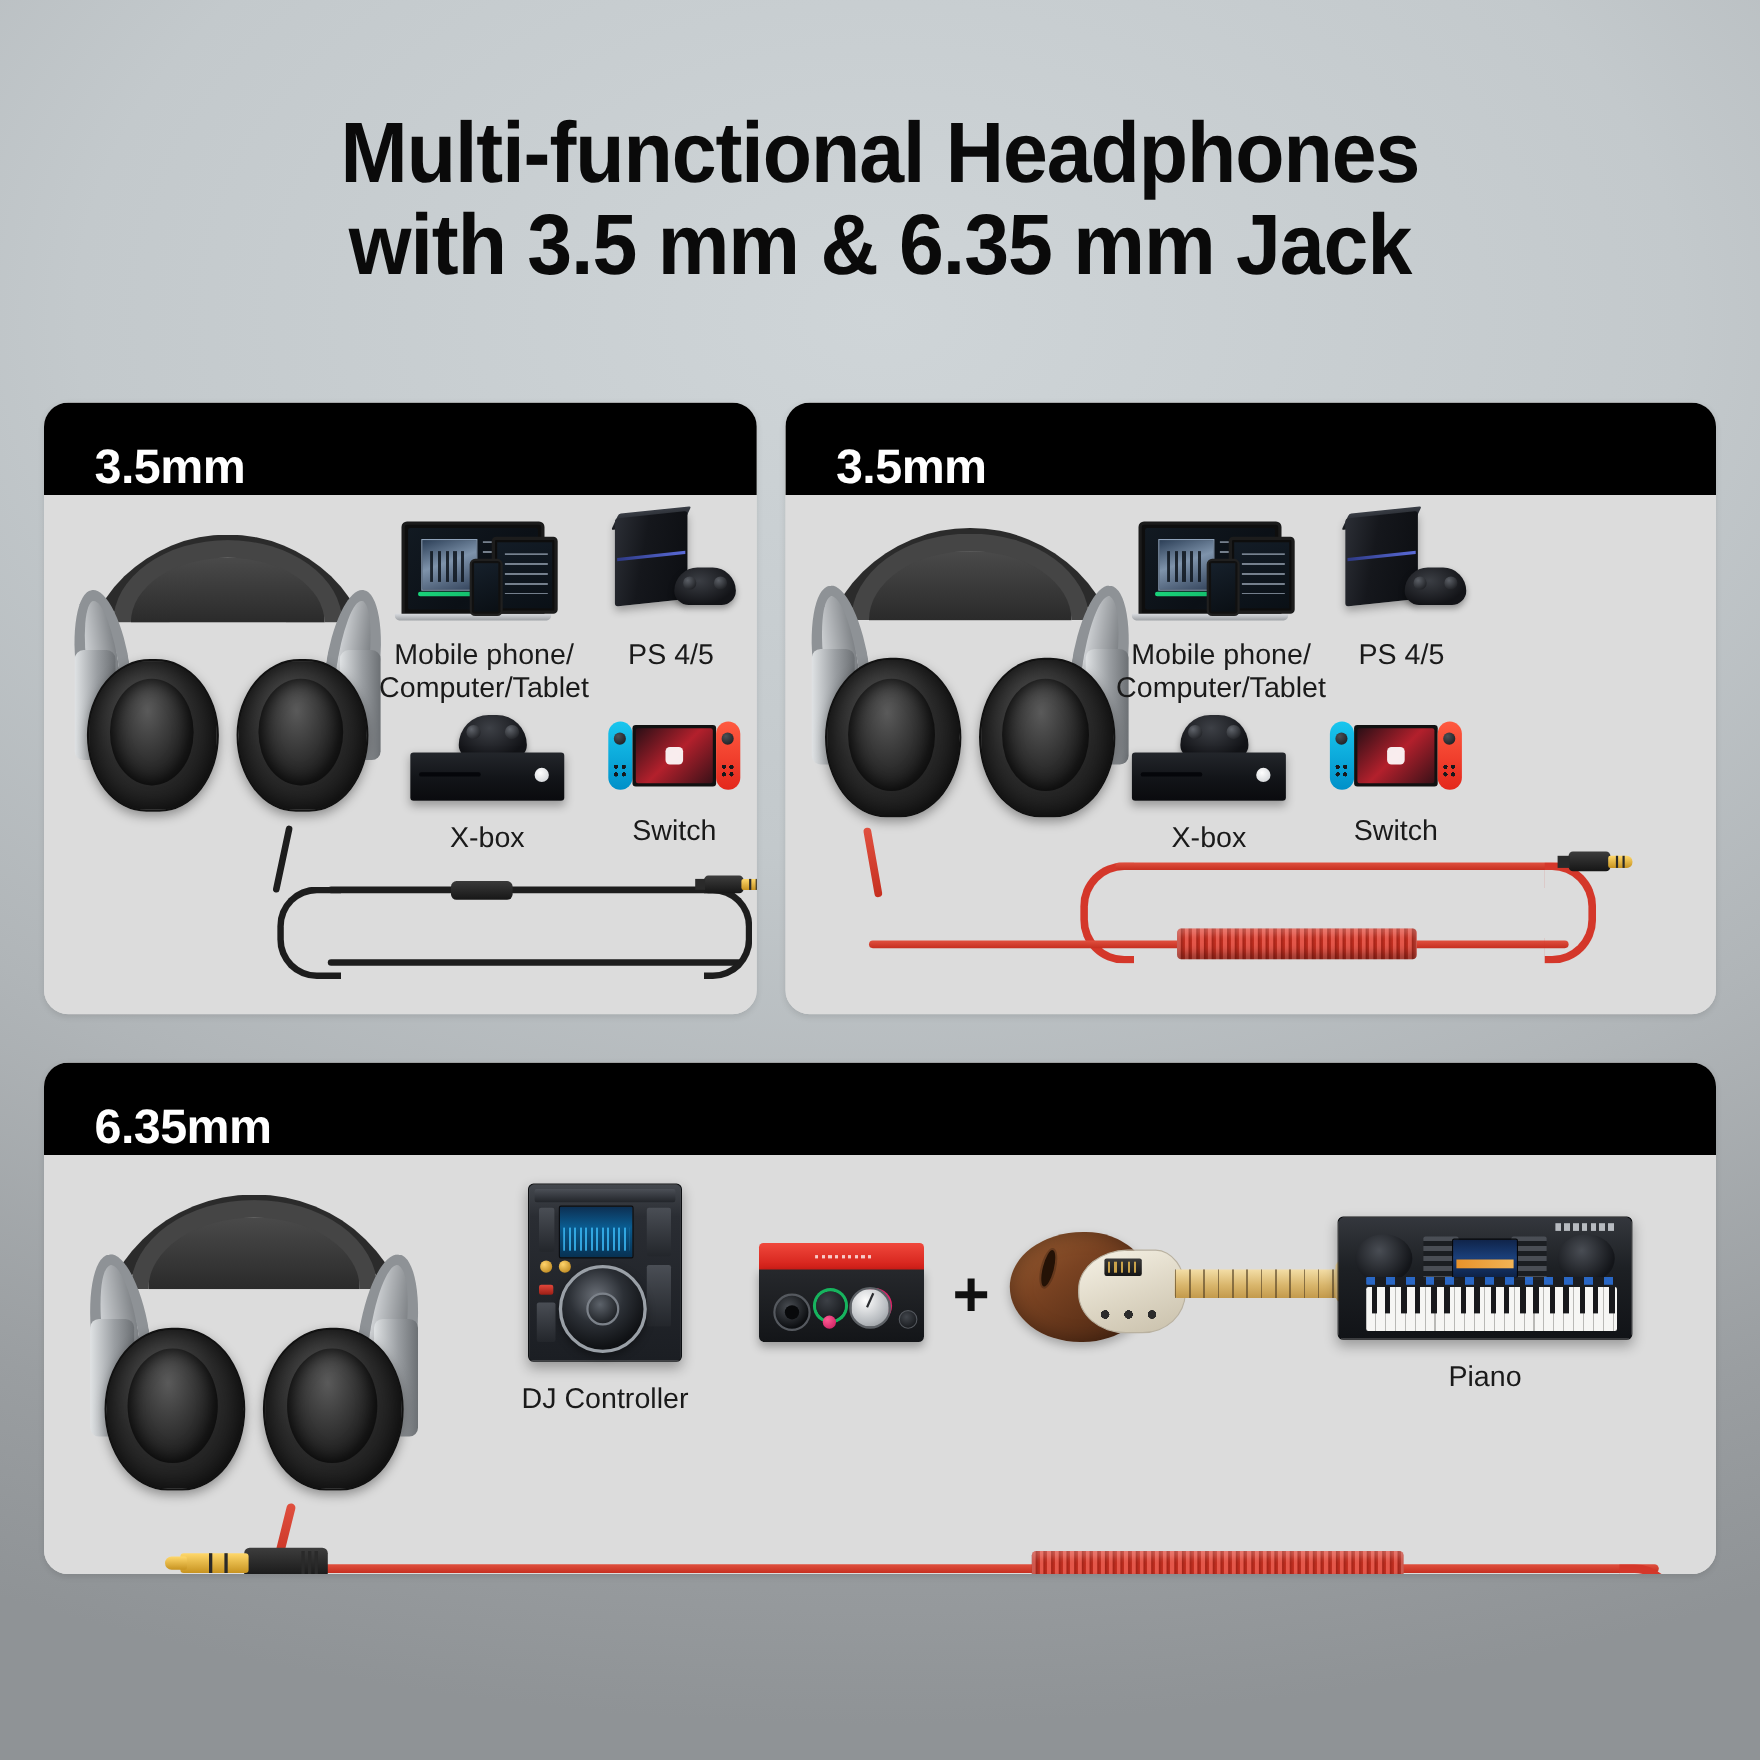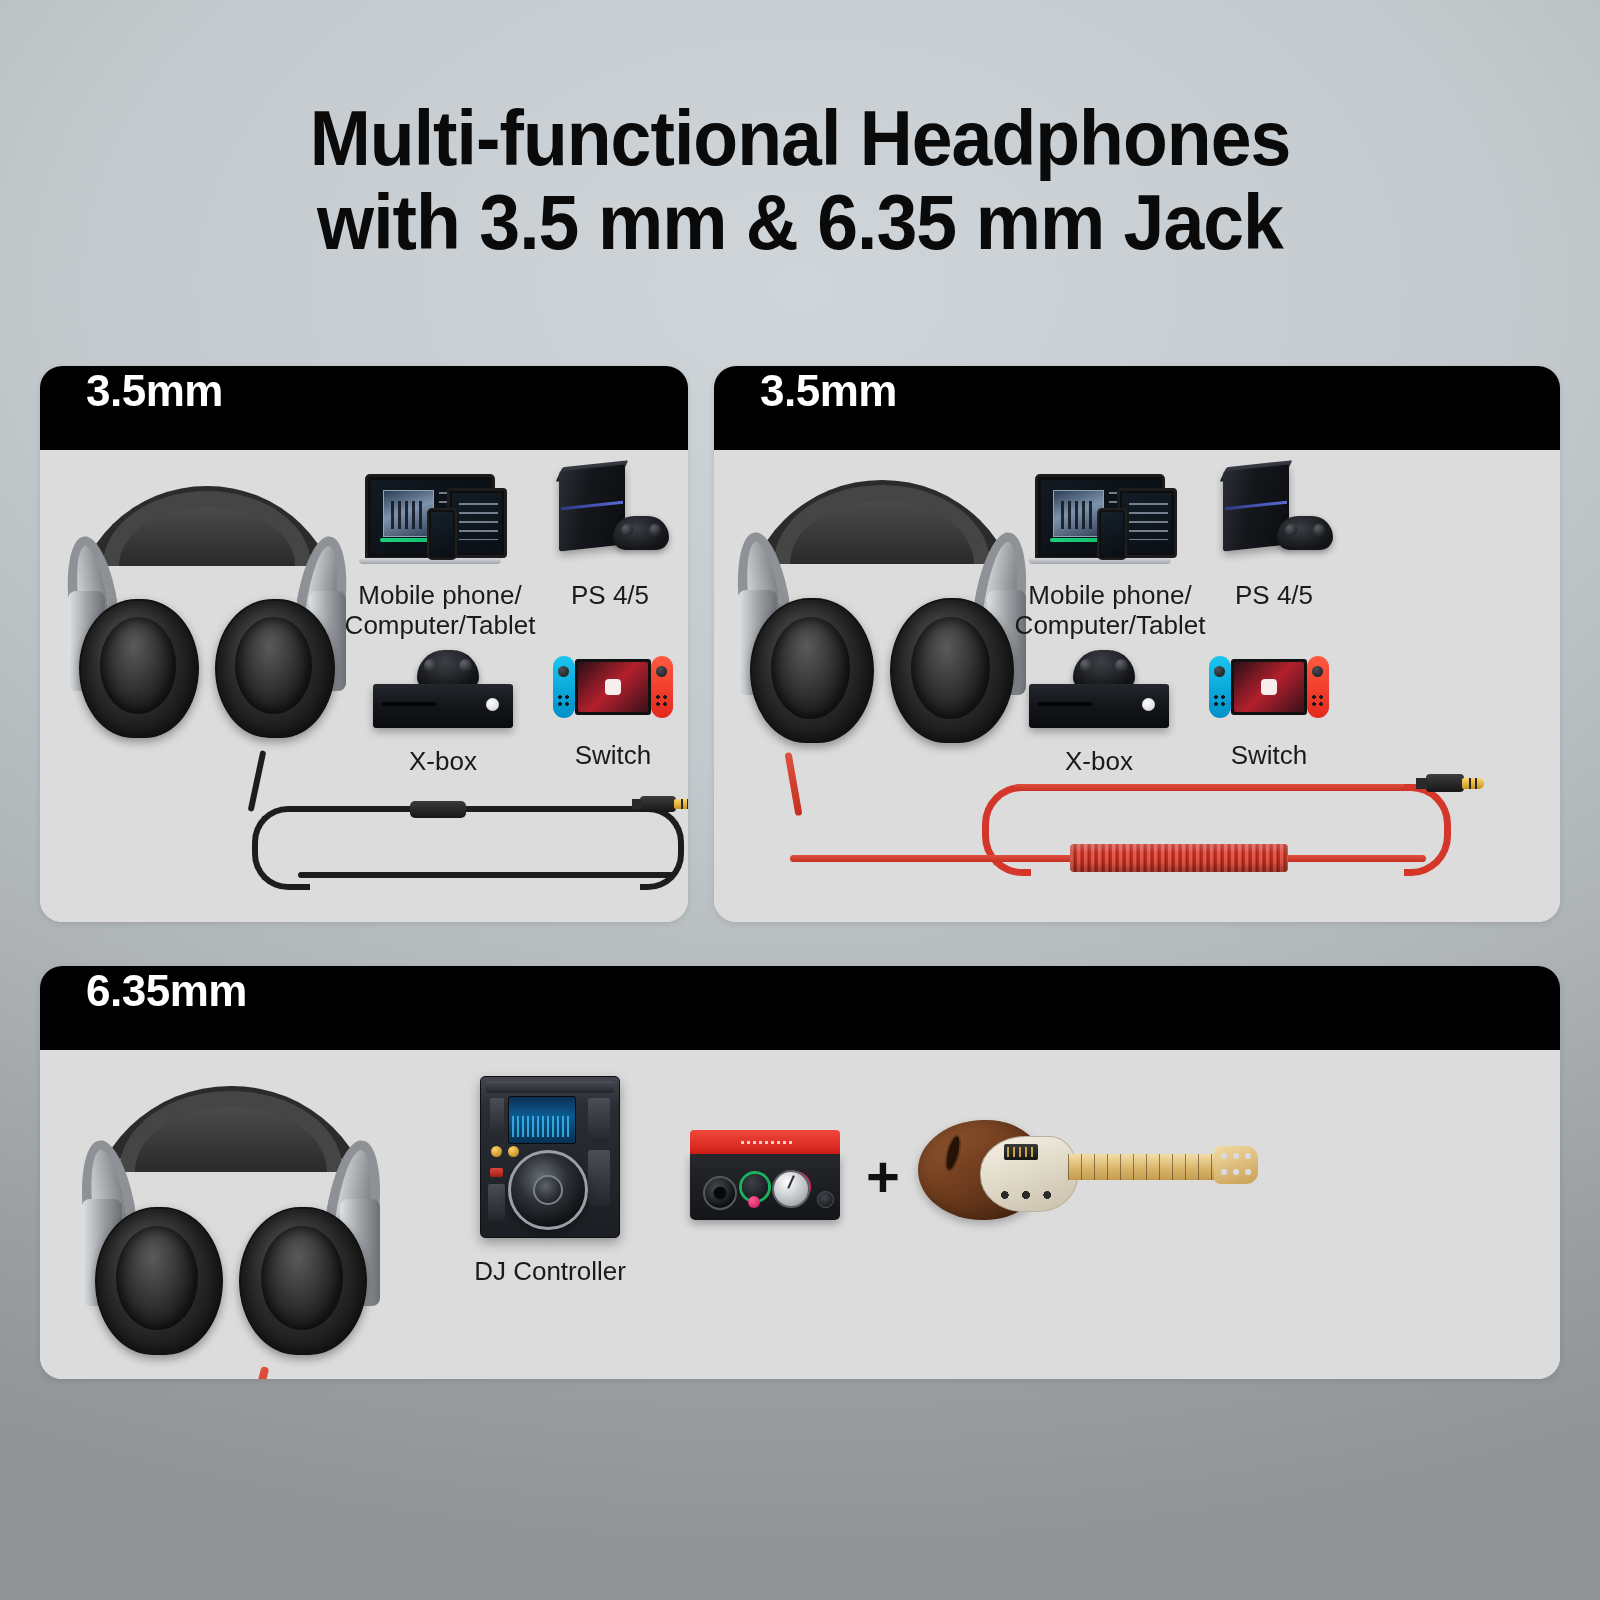--- a/index.html
+++ b/index.html
@@ -19,27 +19,27 @@
     font-weight:bold;font-size:78px;line-height:1.08;
     letter-spacing:-1px;
     font-family:"Liberation Sans", sans-serif;
     transform:scaleX(0.94);
   }
   .title .l2{display:block;}
 
   
   .panel{position:absolute;border-radius:22px;overflow:hidden;
          background:#dcdcdc;box-shadow:0 2px 6px rgba(0,0,0,.10);}
-  .panel-head{height:84px;background:#000;display:flex;align-items:flex-start;}
+  .panel-head{height:84px;background:#000;display:flex;align-items:flex-end;}
   .panel-head .ht{color:#fff;font-weight:bold;font-size:44px;margin-left:46px;letter-spacing:-.5px;}
   .panel-body{position:relative;width:100%;height:calc(100% - 84px);background:#dcdcdc;}
 
   #panel-a{left:40px;top:366px;width:648px;height:556px;}
   #panel-b{left:714px;top:366px;width:846px;height:556px;}
-  #panel-c{left:40px;top:966px;width:1520px;height:413px;}
+  #panel-c{left:40px;top:966px;width:1520px;height:465px;}
 
   
   .tile{position:absolute;text-align:center;}
   .tile .cap{font-size:26px;color:#1a1a1a;line-height:1.16;margin-top:16px;
              font-family:"Liberation Sans", sans-serif;white-space:pre-line;}
   .art{position:relative;margin:0 auto;}
 
   
   .hp{position:absolute;}
   .hp .band{
@@ -588,20 +588,36 @@
               <div class="fhole"></div>
               <div class="pg"></div>
               <div class="pu"></div>
               <div class="neck"></div>
               <div class="head"></div>
             </div>
           </div>
         </div>
       </div>
 
+      <div class="tile" style="left:1160px;top:56px;width:300px;">
+        <div class="art" style="width:268px;height:114px;">
+          <div class="piano">
+            <div class="body"></div>
+            <div class="spk l"></div>
+              <div class="spk r"></div>
+            <div class="btns l"></div>
+              <div class="btns r"></div>
+            <div class="lcd"></div>
+            <div class="brand"></div>
+            <div class="ledrow"></div>
+            <div class="keys"></div>
+          </div>
+        </div>
+        <div class="cap">Piano</div>
+      </div>
 
       <div class="cable" style="left:0;top:0;right:0;bottom:0;">
         <div class="wire red" style="left:214px;top:316px;width:8px;height:62px;transform:rotate(14deg);"></div>
         <div class="wire red" style="left:232px;top:372px;width:1236px;height:8px;"></div>
         <div class="coil" style="left:898px;top:360px;width:338px;height:32px;"></div>
         <div class="uturn red" style="left:1432px;top:372px;width:44px;height:76px;border-width:8px;border-left:none;border-radius:0 38px 38px 0;"></div>
         <div class="wire red" style="left:232px;top:440px;width:1212px;height:8px;"></div>
         <div class="plug" style="left:106px;top:354px;width:160px;height:34px;">
           <div class="barrel" style="left:76px;top:3px;width:76px;height:28px;border-radius:5px;"></div>
           <div class="ring" style="left:128px;top:6px;width:3px;height:22px;"></div>

